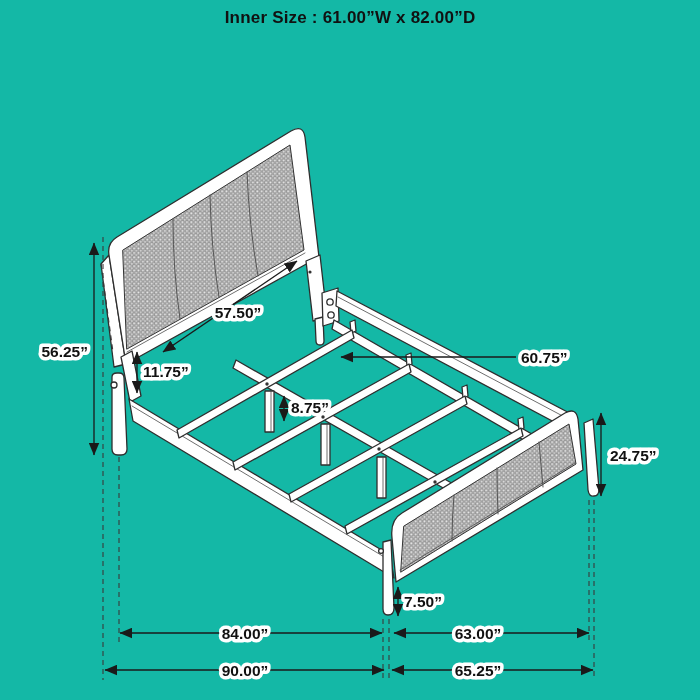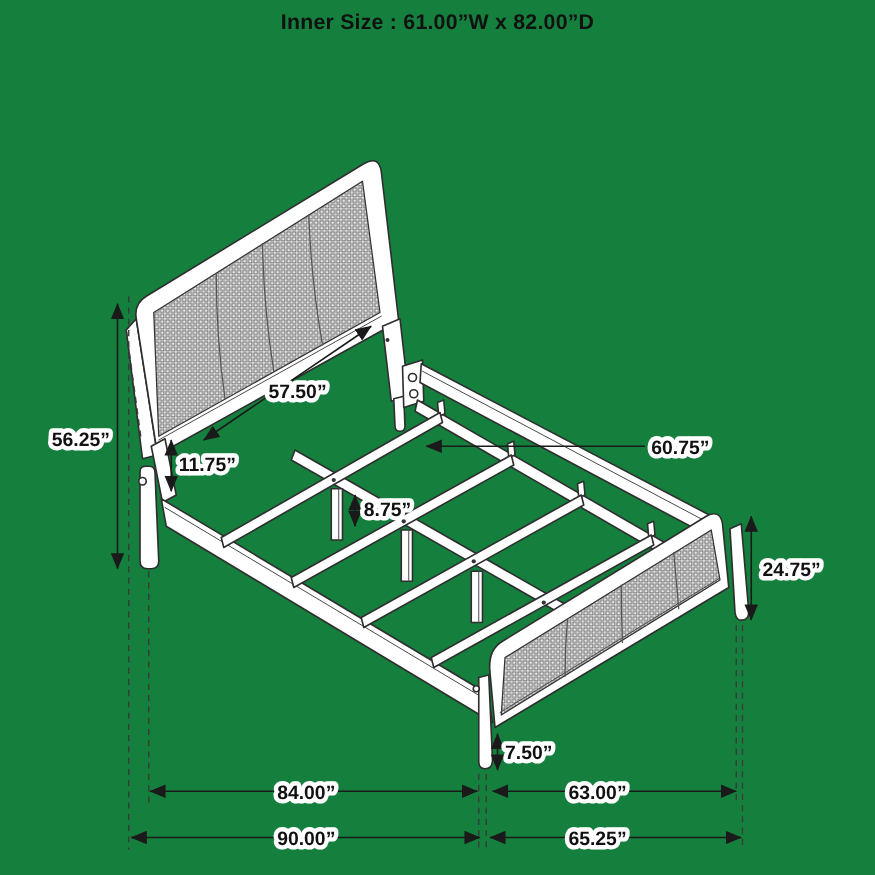--- a/index.html
+++ b/index.html
@@ -1,16 +1,16 @@
 <!DOCTYPE html>
 <html><head>
 <meta charset="utf-8">
 <style>
   html,body{margin:0;padding:0;background:#fff;}
-  .canvas{position:relative;width:700px;height:700px;background:#15803d;overflow:hidden;
+  .canvas{position:relative;width:700px;height:700px;background:#14b8a6;overflow:hidden;
           font-family:"Liberation Sans","DejaVu Sans",sans-serif;}
   svg{display:block;}
   svg text{font-family:"Liberation Sans","DejaVu Sans",sans-serif;font-weight:bold;fill:#111;}
   .title-text{font-size:17px;letter-spacing:0.2px;}
   .dim{font-size:15.5px;paint-order:stroke;stroke:#ffffff;stroke-width:7px;stroke-linejoin:round;}
   .art{stroke:#2e2e2e;stroke-width:1.3;fill:none;stroke-linejoin:round;stroke-linecap:round;}
   .thin{stroke:#4a4a4a;stroke-width:0.8;}
   .rib{stroke:#555;stroke-width:1;fill:none;}
   .dimline{stroke:#1a1a1a;stroke-width:1.3;fill:none;}
   .ext{stroke:#3a3a3a;stroke-width:1.1;fill:none;stroke-dasharray:5 4;}

